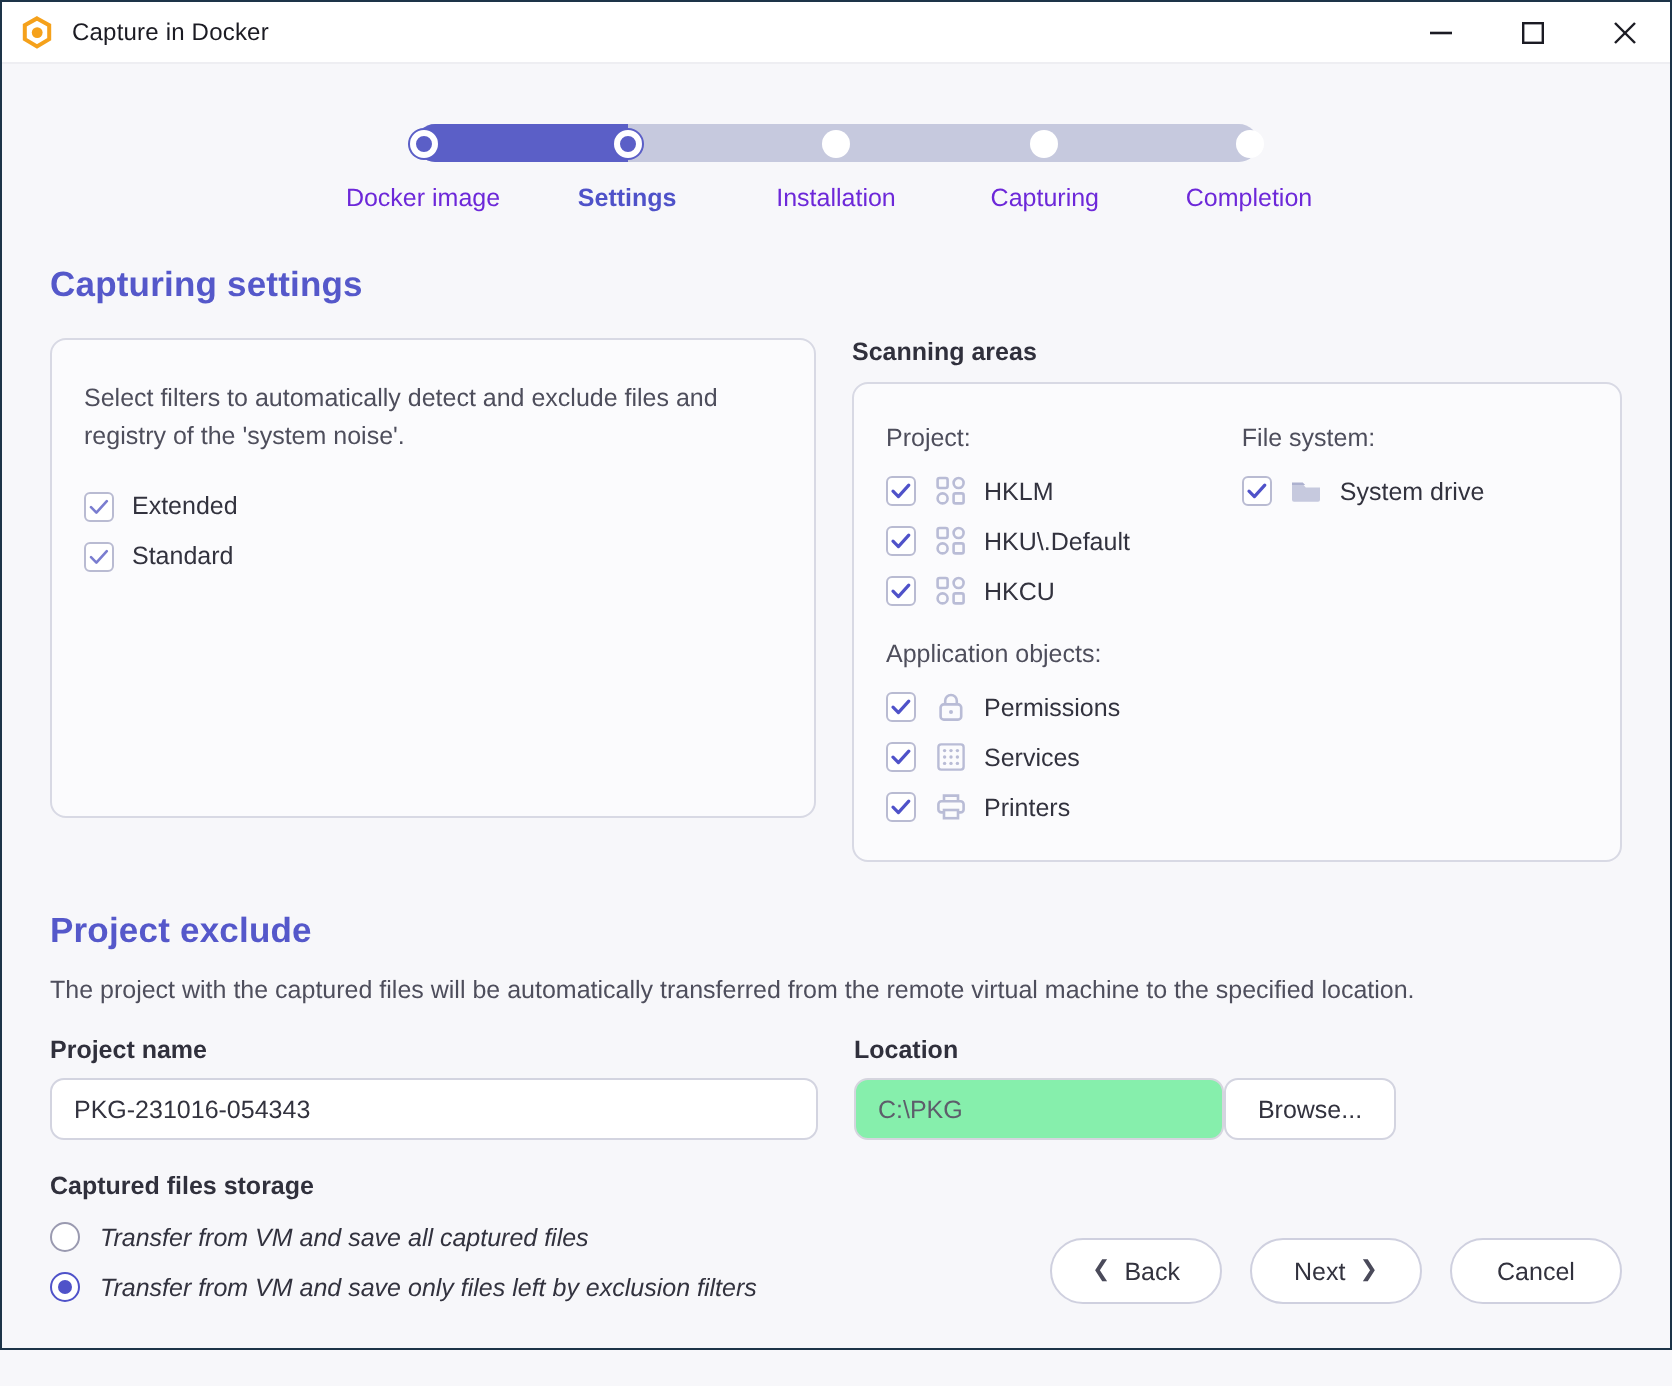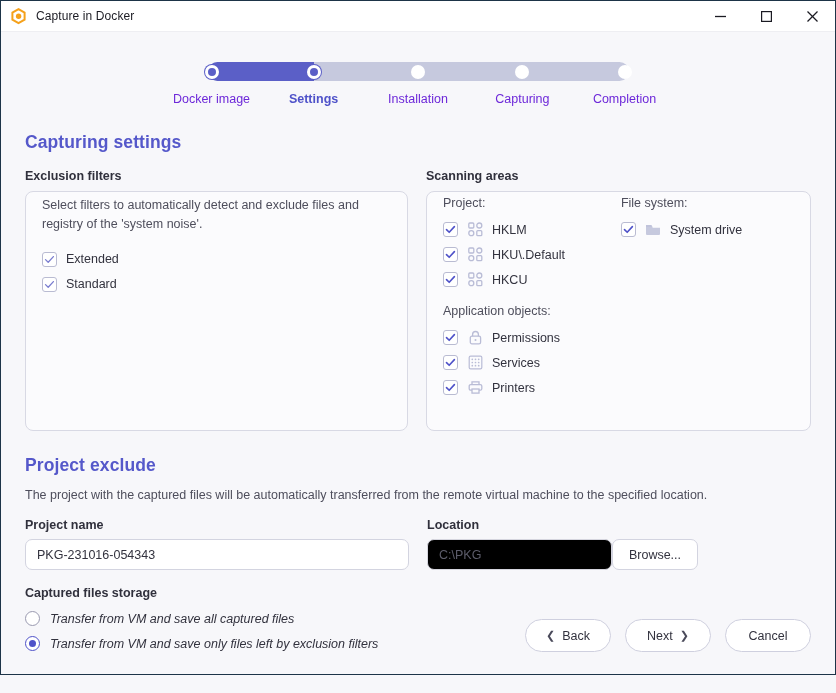--- a/index.html
+++ b/index.html
@@ -142,21 +142,21 @@
     gap: 18px;
   }
   .col-left { width: 385px; }
   .col-right { width: 385px; }
 
   .panel {
     border: 1px solid #d8d9e4;
     border-radius: 8px;
     background: #fbfbfd;
     height: 240px;
-    padding: 4px 16px;
+    padding: 20px 16px;
   }
   .panel-text {
     font-size: 12.5px;
     color: #4e4e5c;
     line-height: 1.5;
     margin-bottom: 13px;
   }
 
   
   .chk-row {
@@ -226,21 +226,21 @@
     border: 1px solid #d3d4e0;
     border-radius: 7px;
     background: #ffffff;
     font-family: "Liberation Sans", sans-serif;
     font-size: 12.5px;
     color: #32323e;
     padding: 0 11px;
     outline: none;
   }
   input.txt.disabled {
-    background: #000000;
+    background: #86efac;
     color: #5d5d6b;
     border-color: #d5d5de;
   }
   .loc-field { width: 279px; }
   .browse-btn {
     width: 86px;
     height: 31px;
     border: 1px solid #d3d4e0;
     border-radius: 7px;
     background: #ffffff;
@@ -361,21 +361,20 @@
     </div>
   </div>
 
   <div class="content">
 
     <h2 class="section">Capturing settings</h2>
 
     <div class="cols">
 
       <div class="col-left">
-        <div class="sub-label">Exclusion filters</div>
         <div class="panel">
           <div class="panel-text">Select filters to automatically detect and exclude files and registry of the 'system noise'.</div>
 
           <div class="chk-row">
             <span class="chk">
               <svg width="11" height="11" viewBox="0 0 11 11">
                   <polyline points="1.5,5.6 4.2,8.3 9.4,2.6" fill="none" stroke="#7a7dd0" stroke-width="1.3" stroke-linecap="round" stroke-linejoin="round"></polyline>
                 </svg>
             </span>
             <span class="chk-label">Extended</span>

